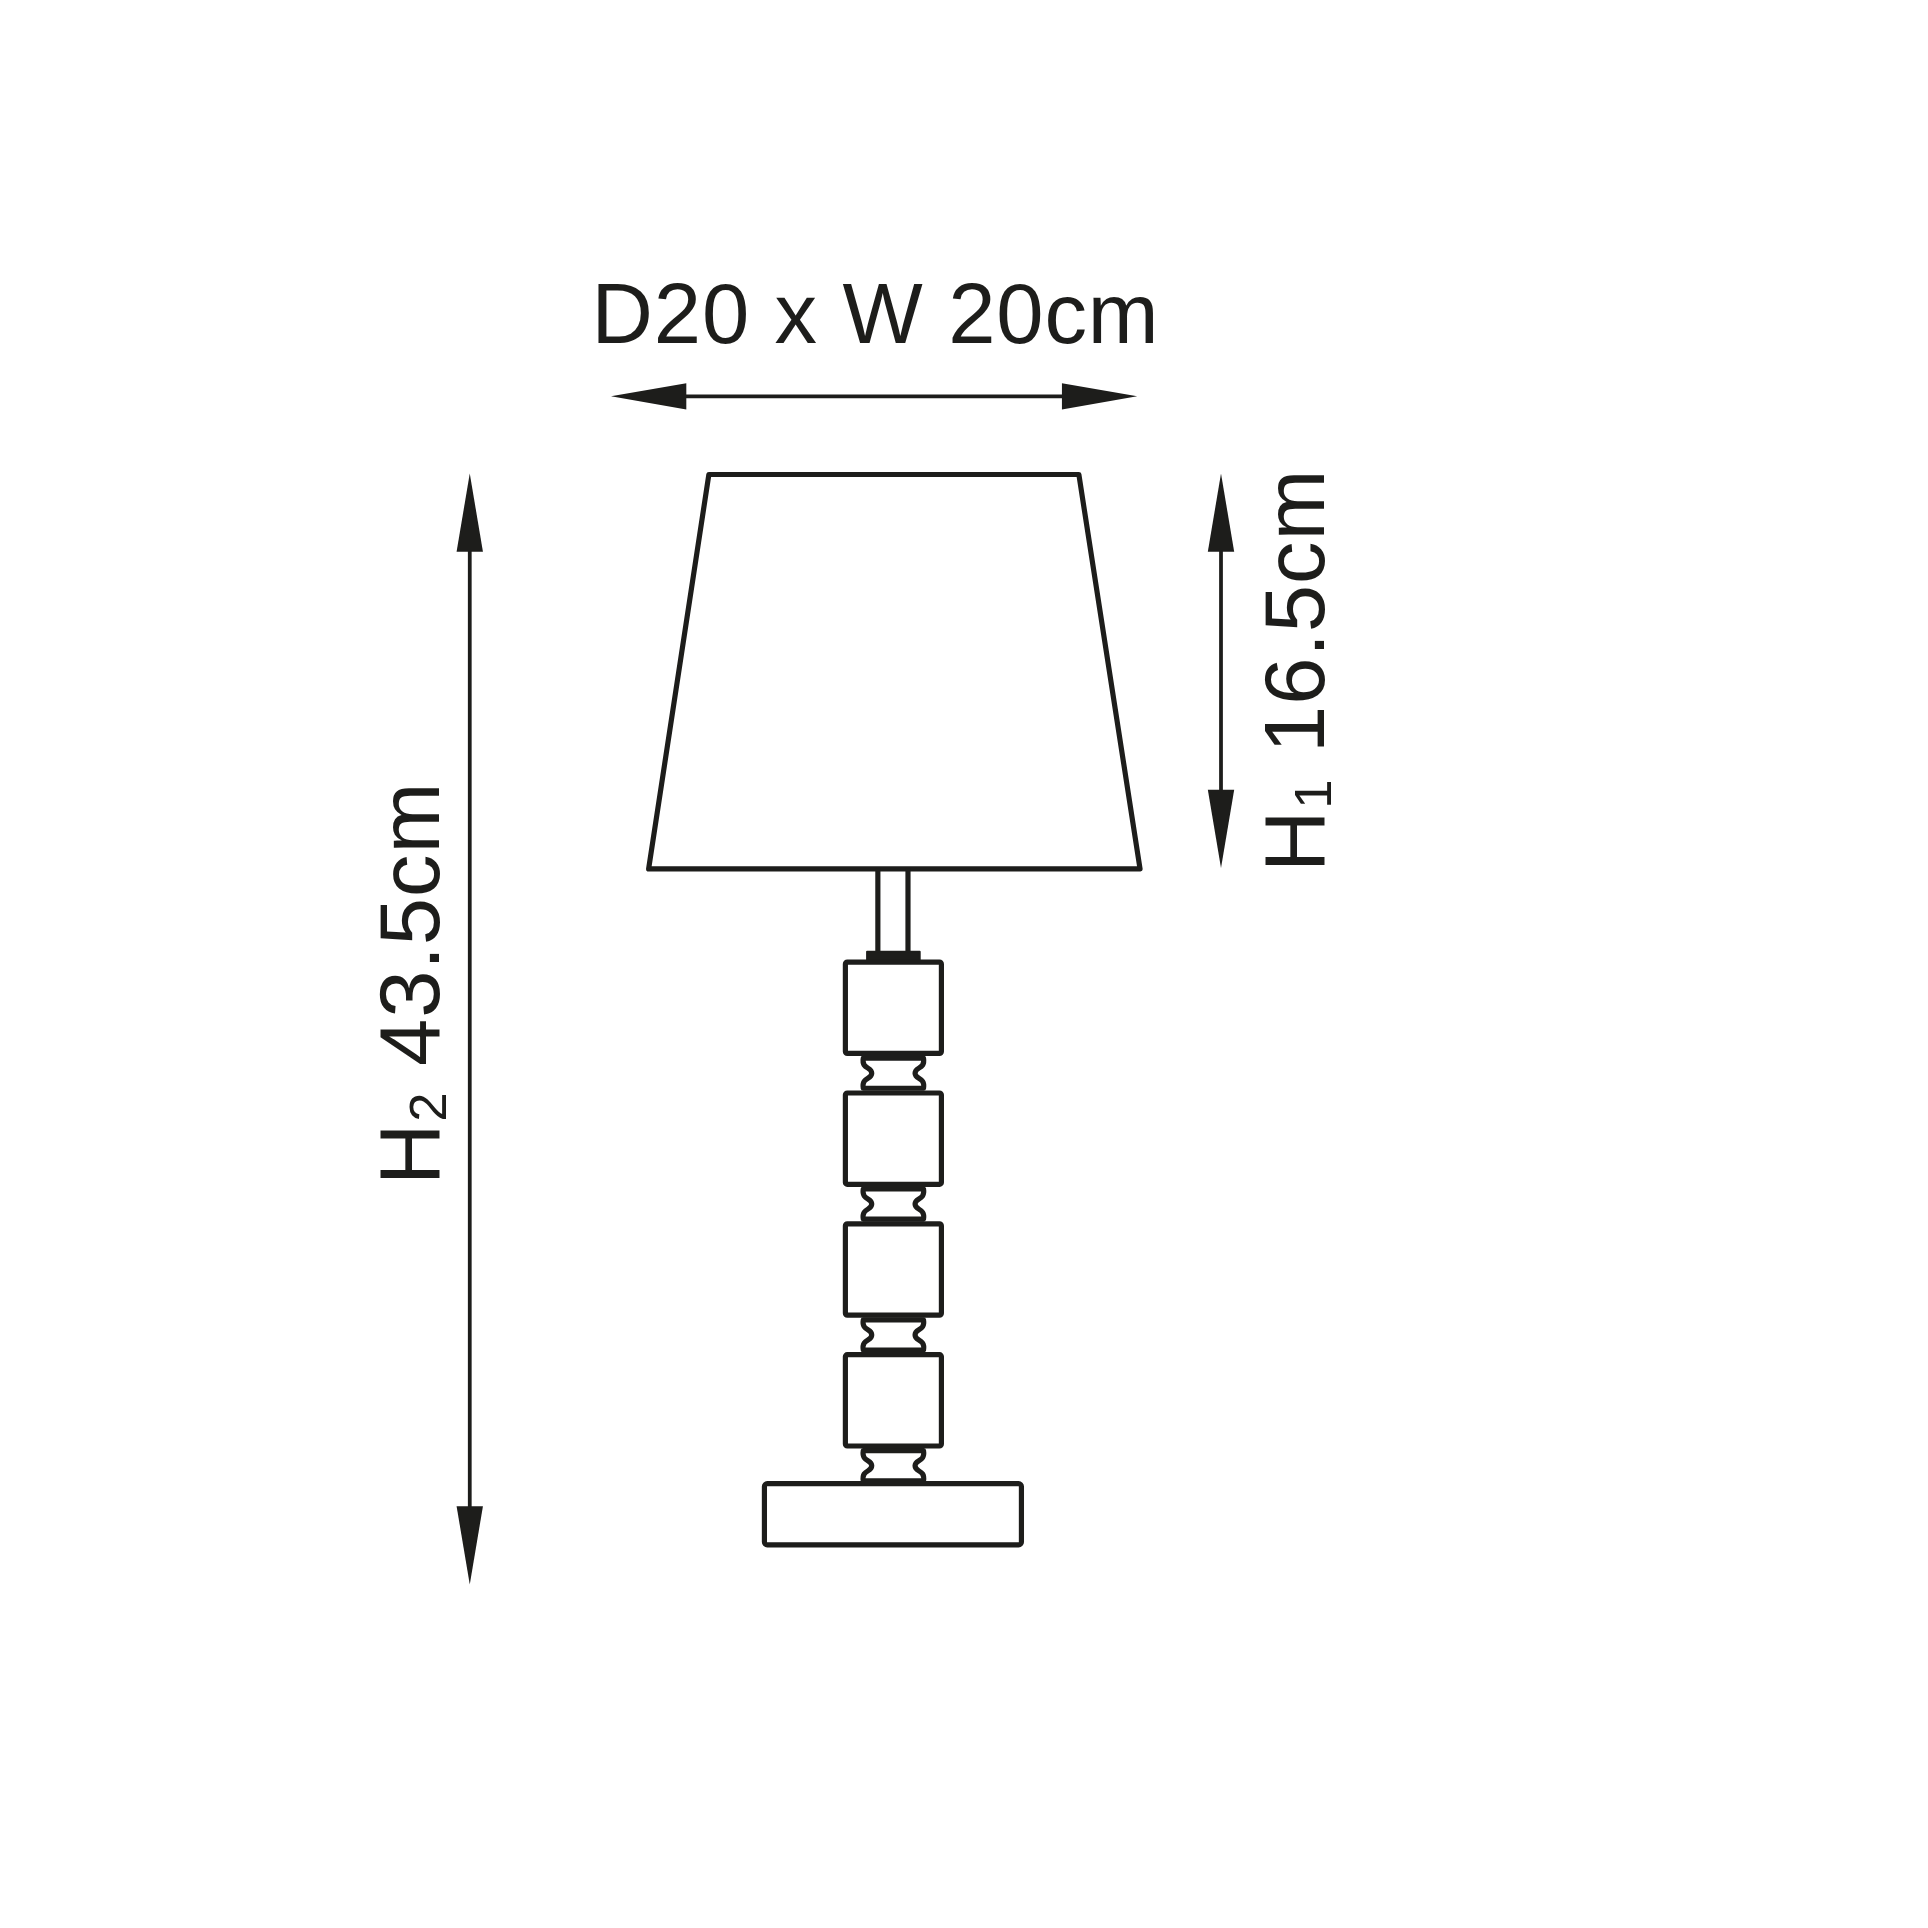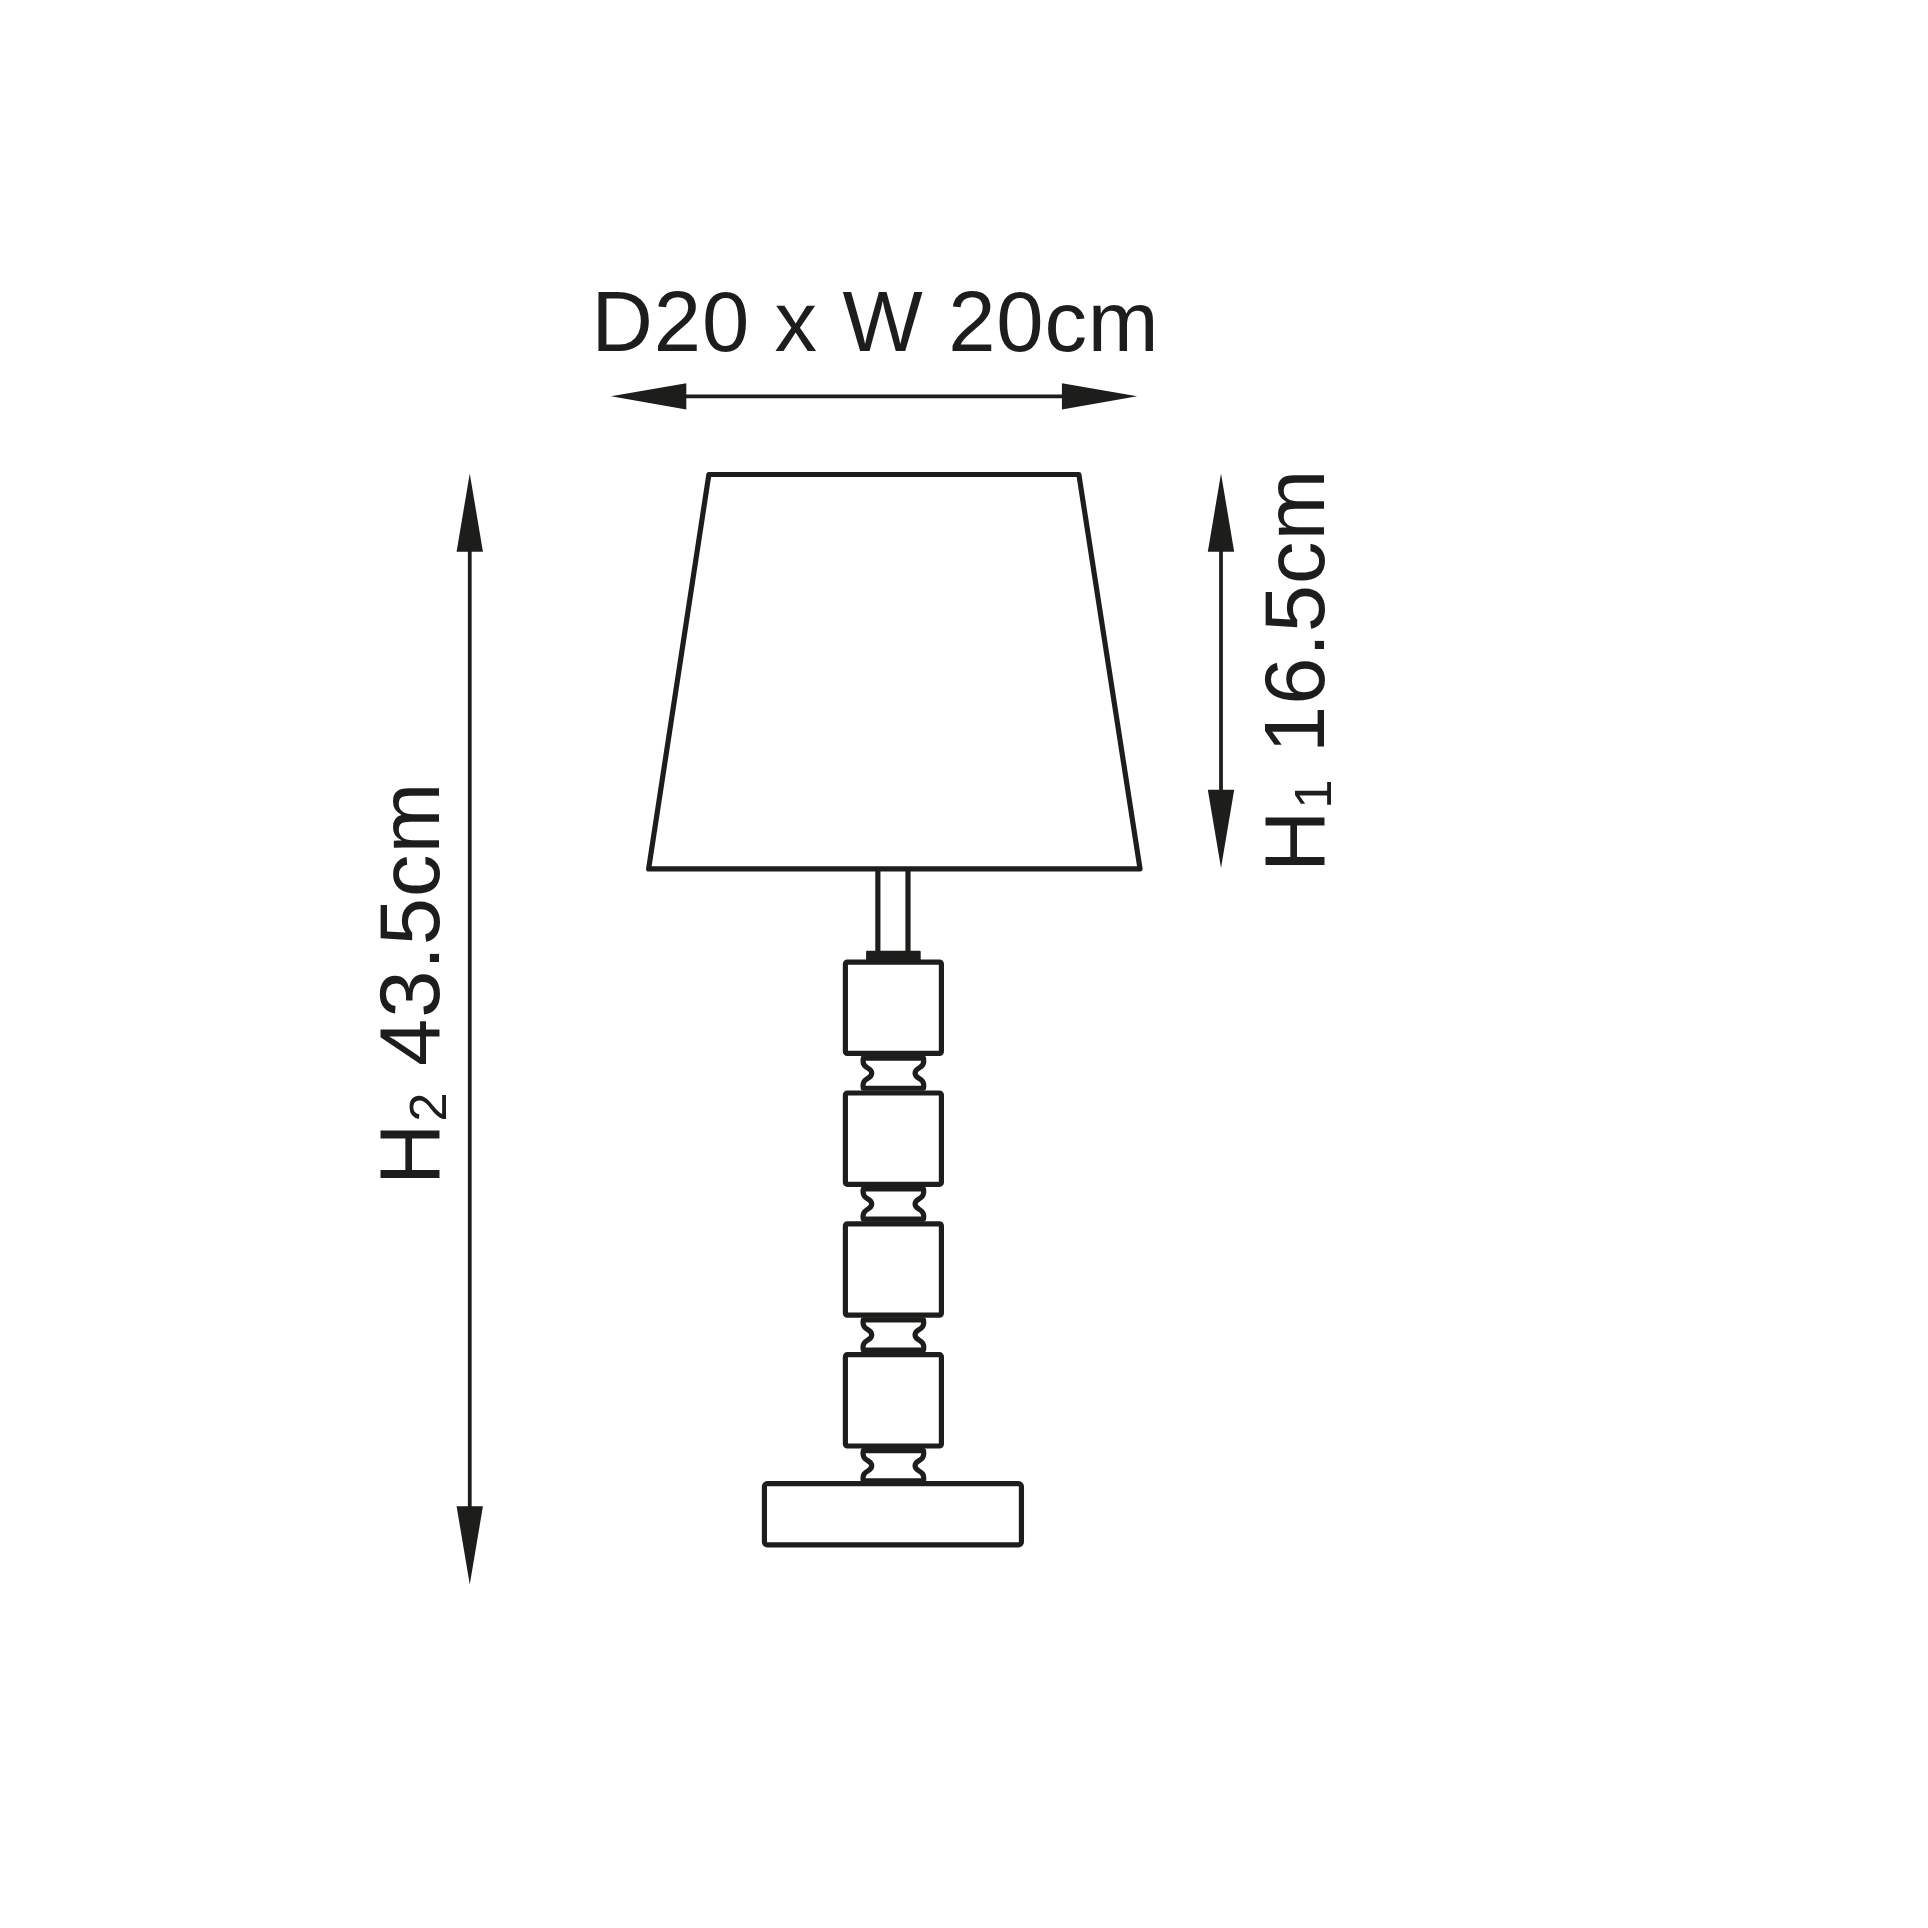--- a/index.html
+++ b/index.html
@@ -25,21 +25,21 @@
     position: absolute;
     font-size: 85px;
     font-weight: 400;
     letter-spacing: 0.9px;
     color: #1d1d1b;
     white-space: nowrap;
     text-align: center;
   }
   .dim-label.top {
     left: 452px;
-    top: 270px;
+    top: 262px;
     width: 847px;
     height: 104px;
     line-height: 104px;
   }
   .dim-label.vert {
     width: 847px;
     height: 113px;
     line-height: 113px;
     transform: rotate(-90deg);
     transform-origin: 50% 50%;

